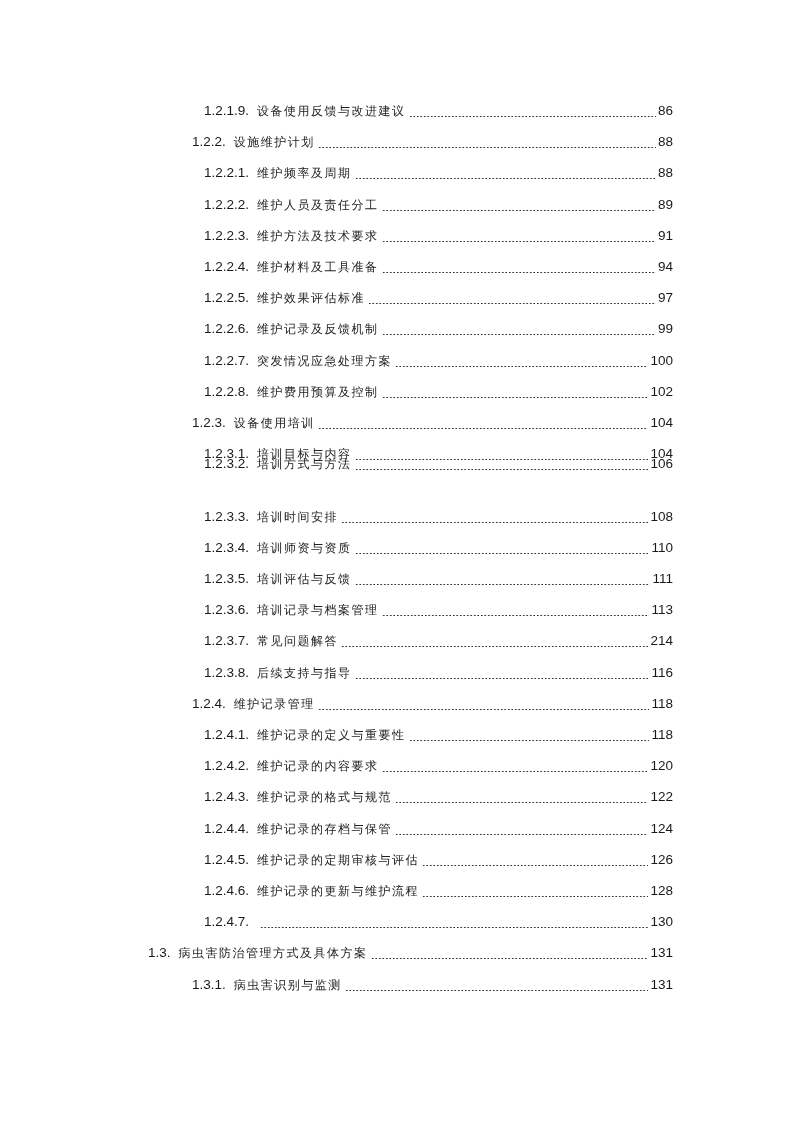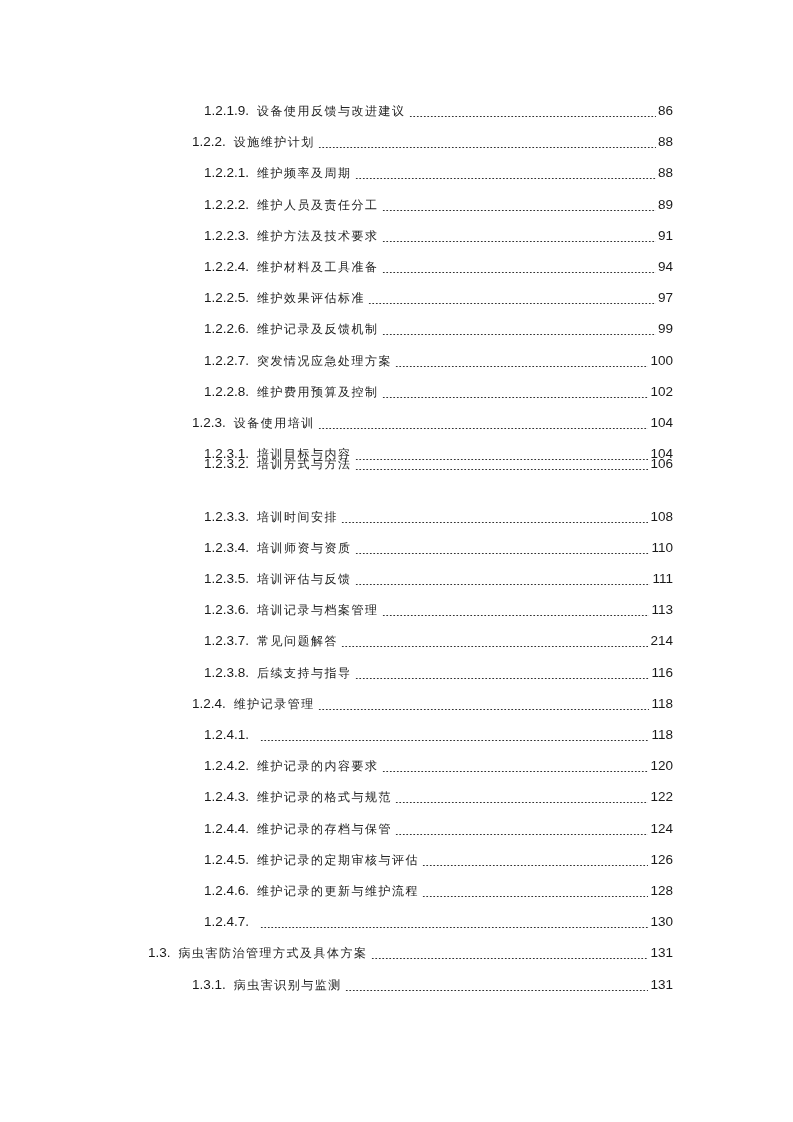--- a/index.html
+++ b/index.html
@@ -199,20 +199,21 @@
         <span class="toc-page">116</span>
       </div>
       <div class="toc-row l3" style="top: 592.8px;">
         <span class="toc-num">1.2.4.</span>
         <span class="toc-title">维护记录管理</span>
         <span class="toc-leader"></span>
         <span class="toc-page">118</span>
       </div>
       <div class="toc-row l4" style="top: 624px;">
         <span class="toc-num">1.2.4.1.</span>
+        <span class="toc-title">维护记录的定义与重要性</span>
         <span class="toc-leader"></span>
         <span class="toc-page">118</span>
       </div>
       <div class="toc-row l4" style="top: 655.2px;">
         <span class="toc-num">1.2.4.2.</span>
         <span class="toc-title">维护记录的内容要求</span>
         <span class="toc-leader"></span>
         <span class="toc-page">120</span>
       </div>
       <div class="toc-row l4" style="top: 686.4px;">

